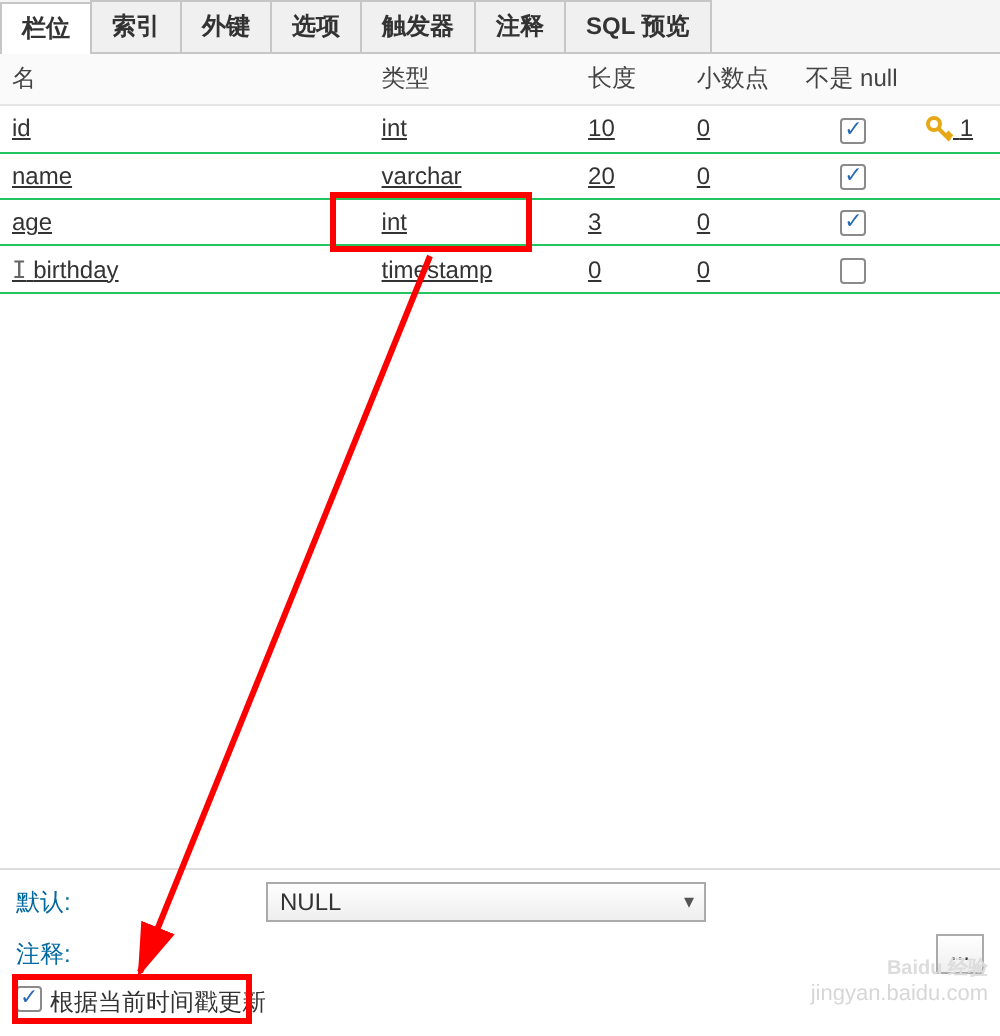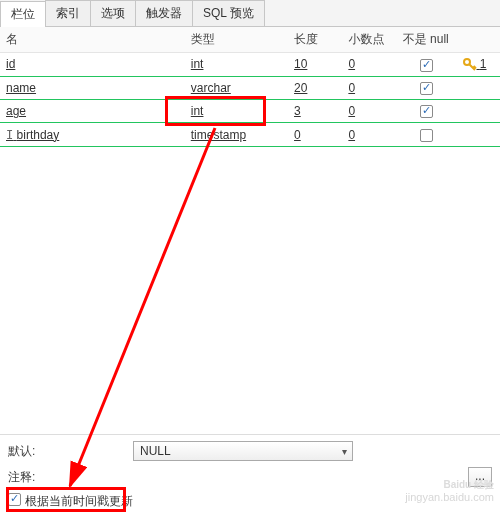--- a/index.html
+++ b/index.html
@@ -1,20 +1,20 @@
 <!DOCTYPE html>
 <html><head>
 <meta charset="utf-8">
 <style>
 * { box-sizing: border-box; margin: 0; padding: 0; font-family: "Microsoft YaHei", Tahoma, sans-serif; }
 body { width: 500px; height: 518px; background: #fff; font-size: 12px; color: #333; position: relative; overflow: hidden; }
 
 
 .tabs { display: flex; background: #f4f4f4; border-bottom: 1px solid #c6c6c6; }
-.tab { padding: 4px 10px; border: 1px solid #c6c6c6; border-bottom: none; background: #f0f0f0; margin-right: -1px; cursor: pointer; }
+.tab { padding: 4px 10px; border: 1px solid #c6c6c6; border-bottom: none; background: #f0f0f0; margin-right: -1px; cursor: pointer; font-weight: bold; }
 .tab.active { background: #fff; position: relative; top: 1px; }
 
 
 .tbl { width: 100%; border-collapse: collapse; }
 .tbl th { text-align: left; font-weight: normal; color: #444; padding: 4px 6px; border-bottom: 1px solid #e5e5e5; background: #fafafa; }
 .tbl td { padding: 4px 6px; border-bottom: 1px solid #22c55e; text-decoration: underline; }
 .col-name { width: 170px; }
 .col-type { width: 95px; }
 .col-len  { width: 50px; text-align: left; }
 .col-dec  { width: 50px; text-align: left; }
@@ -29,38 +29,40 @@
 .hbox { position: absolute; border: 3px solid #ff0000; pointer-events: none; }
 .h1 { left: 165px; top: 96px; width: 101px; height: 30px; }
 .h2 { left: 6px; top: 487px; width: 120px; height: 25px; }
 
 
 .arrow { position: absolute; left: 0; top: 0; pointer-events: none; }
 
 
 .bottom { position: absolute; left: 0; right: 0; bottom: 0; padding: 6px 8px 8px 8px; border-top: 1px solid #ddd; background: #fff; }
 .row { display: flex; align-items: center; margin-bottom: 6px; }
-.lbl { width: 125px; color: #404040; }
+.lbl { width: 125px; color: #0369a1; }
 .sel { flex: 0 0 220px; height: 20px; border: 1px solid #aaa; background: linear-gradient(#fff,#eee); padding: 0 18px 0 6px; position: relative; line-height: 18px; }
 .sel::after { content: "▾"; position: absolute; right: 5px; top: 1px; color: #555; font-size: 10px; }
 .btn-dots { width: 24px; height: 20px; border: 1px solid #aaa; background: linear-gradient(#fff,#eee); text-align: center; line-height: 16px; cursor: pointer; margin-left: 32px; }
 .row-chk { display: flex; align-items: flex-start; gap: 4px; }
 
 
 .wm { position: absolute; right: 6px; bottom: 14px; color: #d7d7d7; font-size: 11px; text-align: right; line-height: 13px; }
 .wm .brand { font-size: 10px; font-weight: bold; color: #dcdcdc; }
 </style>
 </head>
 <body>
 
 <div class="tabs">
   <div class="tab active">栏位</div>
   <div class="tab">索引</div>
+  <div class="tab">外键</div>
   <div class="tab">选项</div>
   <div class="tab">触发器</div>
+  <div class="tab">注释</div>
   <div class="tab">SQL 预览</div>
 </div>
 
 <table class="tbl">
   <thead>
     <tr>
       <th class="col-name">名</th>
       <th class="col-type">类型</th>
       <th class="col-len">长度</th>
       <th class="col-dec">小数点</th>

